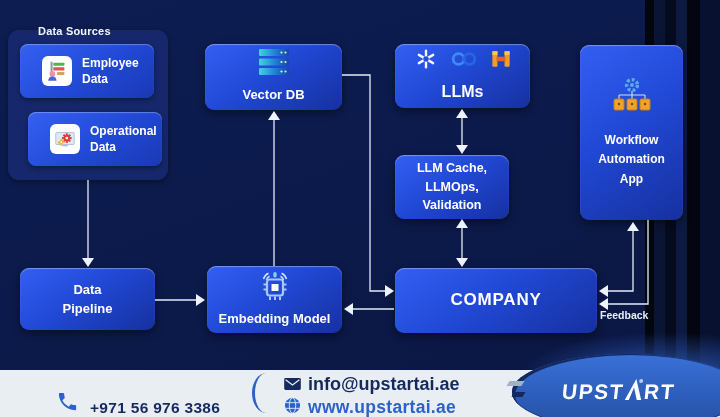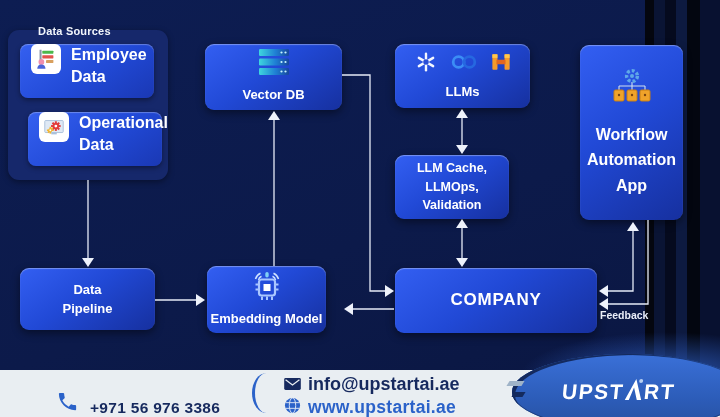--- a/index.html
+++ b/index.html
@@ -29,22 +29,22 @@
   }
   .node .lbl{white-space:pre-line;}
   .sources-box{
     position:absolute;left:8px;top:30px;width:160px;height:150px;z-index:1;
     background:#16286b;border-radius:11px;box-shadow:0 2px 6px rgba(0,0,0,.4);
   }
   .card{
     position:absolute;z-index:2;width:134px;height:54px;border-radius:8px;color:#fff;
     background:linear-gradient(145deg,#3560f0 0%,#2149d6 55%,#1a38b4 100%);
     box-shadow:inset 0 1px 1px rgba(255,255,255,.3),0 2px 5px rgba(0,0,0,.4);
-    display:flex;gap:10px;padding-left:11px;box-sizing:border-box;
-    font-size:16px;font-weight:600;line-height:1.35;text-align:left;
+    display:flex;align-items:center;gap:10px;padding-left:22px;box-sizing:border-box;
+    font-size:12px;font-weight:600;line-height:1.35;text-align:left;
   }
   .iconbox{width:30px;height:30px;background:#fff;border-radius:6px;flex:0 0 auto;
     display:flex;align-items:center;justify-content:center;}
   .title{
     position:absolute;left:38px;top:4px;z-index:2;color:#f2f6fc;
     font-size:11px;font-weight:700;letter-spacing:.2px;margin-top:21px;
   }
   .company-lbl{font-size:17px;font-weight:800;letter-spacing:.8px;}
   .feedback{
     position:absolute;left:600px;top:309px;z-index:3;color:#e9edf8;
@@ -176,21 +176,21 @@
       <span>
         <svg width="20" height="20" viewBox="0 0 22 22">
           <rect x="1.5" y="2.5" width="5.6" height="17" rx="1" fill="#f59b2a"></rect>
           <rect x="14.9" y="2.5" width="5.6" height="17" rx="1" fill="#f59b2a"></rect>
           <rect x="6" y="8.5" width="10" height="5" fill="#e2661f"></rect>
           <rect x="1.5" y="2.5" width="5.6" height="4" fill="#ffc84d"></rect>
           <rect x="14.9" y="2.5" width="5.6" height="4" fill="#ffc84d"></rect>
         </svg>
       </span>
     </span>
-    <span class="lbl" style="font-size:13px;">LLMs</span>
+    <span class="lbl" style="font-size:16px;">LLMs</span>
   </div>
 
   <div class="node" style="left:580px;top:45px;width:103px;height:175px;gap:12px;">
     <span>
       <svg width="44" height="38" viewBox="0 0 44 38">
         <g stroke="#cfe0f0" stroke-width="1.1" fill="none">
           <path d="M22 15v4 M9 19h26 M9 19v4 M22 19v4 M35 19v4"></path>
         </g>
         <circle cx="22" cy="9" r="5.4" fill="none" stroke="#5fa8e8" stroke-width="3.4" stroke-dasharray="2.9 2"></circle>
         <circle cx="22" cy="9" r="2" fill="#5fa8e8"></circle>
@@ -199,37 +199,37 @@
           <rect x="17" y="23" width="10" height="11" rx="1.5"></rect>
           <rect x="30" y="23" width="10" height="11" rx="1.5"></rect>
         </g>
         <g fill="#7a4410">
           <circle cx="9" cy="28" r="1.2"></circle>
             <circle cx="22" cy="28" r="1.2"></circle>
             <circle cx="35" cy="28" r="1.2"></circle>
         </g>
       </svg>
     </span>
-    <span class="lbl" style="font-size:16px;line-height:1.6;">Workflow
+    <span class="lbl" style="font-size:12px;line-height:1.6;">Workflow
 Automation
 App</span>
   </div>
 
   <div class="node" style="left:395px;top:155px;width:114px;height:64px;">
     <span class="lbl" style="line-height:1.5;">LLM Cache,
 LLMOps,
 Validation</span>
   </div>
 
   <div class="node" style="left:20px;top:268px;width:135px;height:62px;">
     <span class="lbl" style="font-size:13px;line-height:1.5;">Data
 Pipeline</span>
   </div>
 
-  <div class="node" style="left:207px;top:266px;width:119px;height:67px;gap:4px;">
+  <div class="node" style="left:207px;top:266px;width:135px;height:67px;gap:4px;">
     <span>
       <svg width="38" height="30" viewBox="0 0 38 30">
         <g stroke="#cfe2ff" stroke-width="1.5" fill="none">
           <path d="M10.5 9 A5 5 0 0 1 13.5 5.2"></path>
           <path d="M7.5 8 A9 9 0 0 1 12.5 2.2"></path>
           <path d="M27.5 9 A5 5 0 0 0 24.5 5.2"></path>
           <path d="M30.5 8 A9 9 0 0 0 25.5 2.2"></path>
         </g>
         <rect x="17.3" y="1" width="3.4" height="5.5" rx="1.7" fill="#7fd0f5"></rect>
         <g fill="#a9c6ff">

